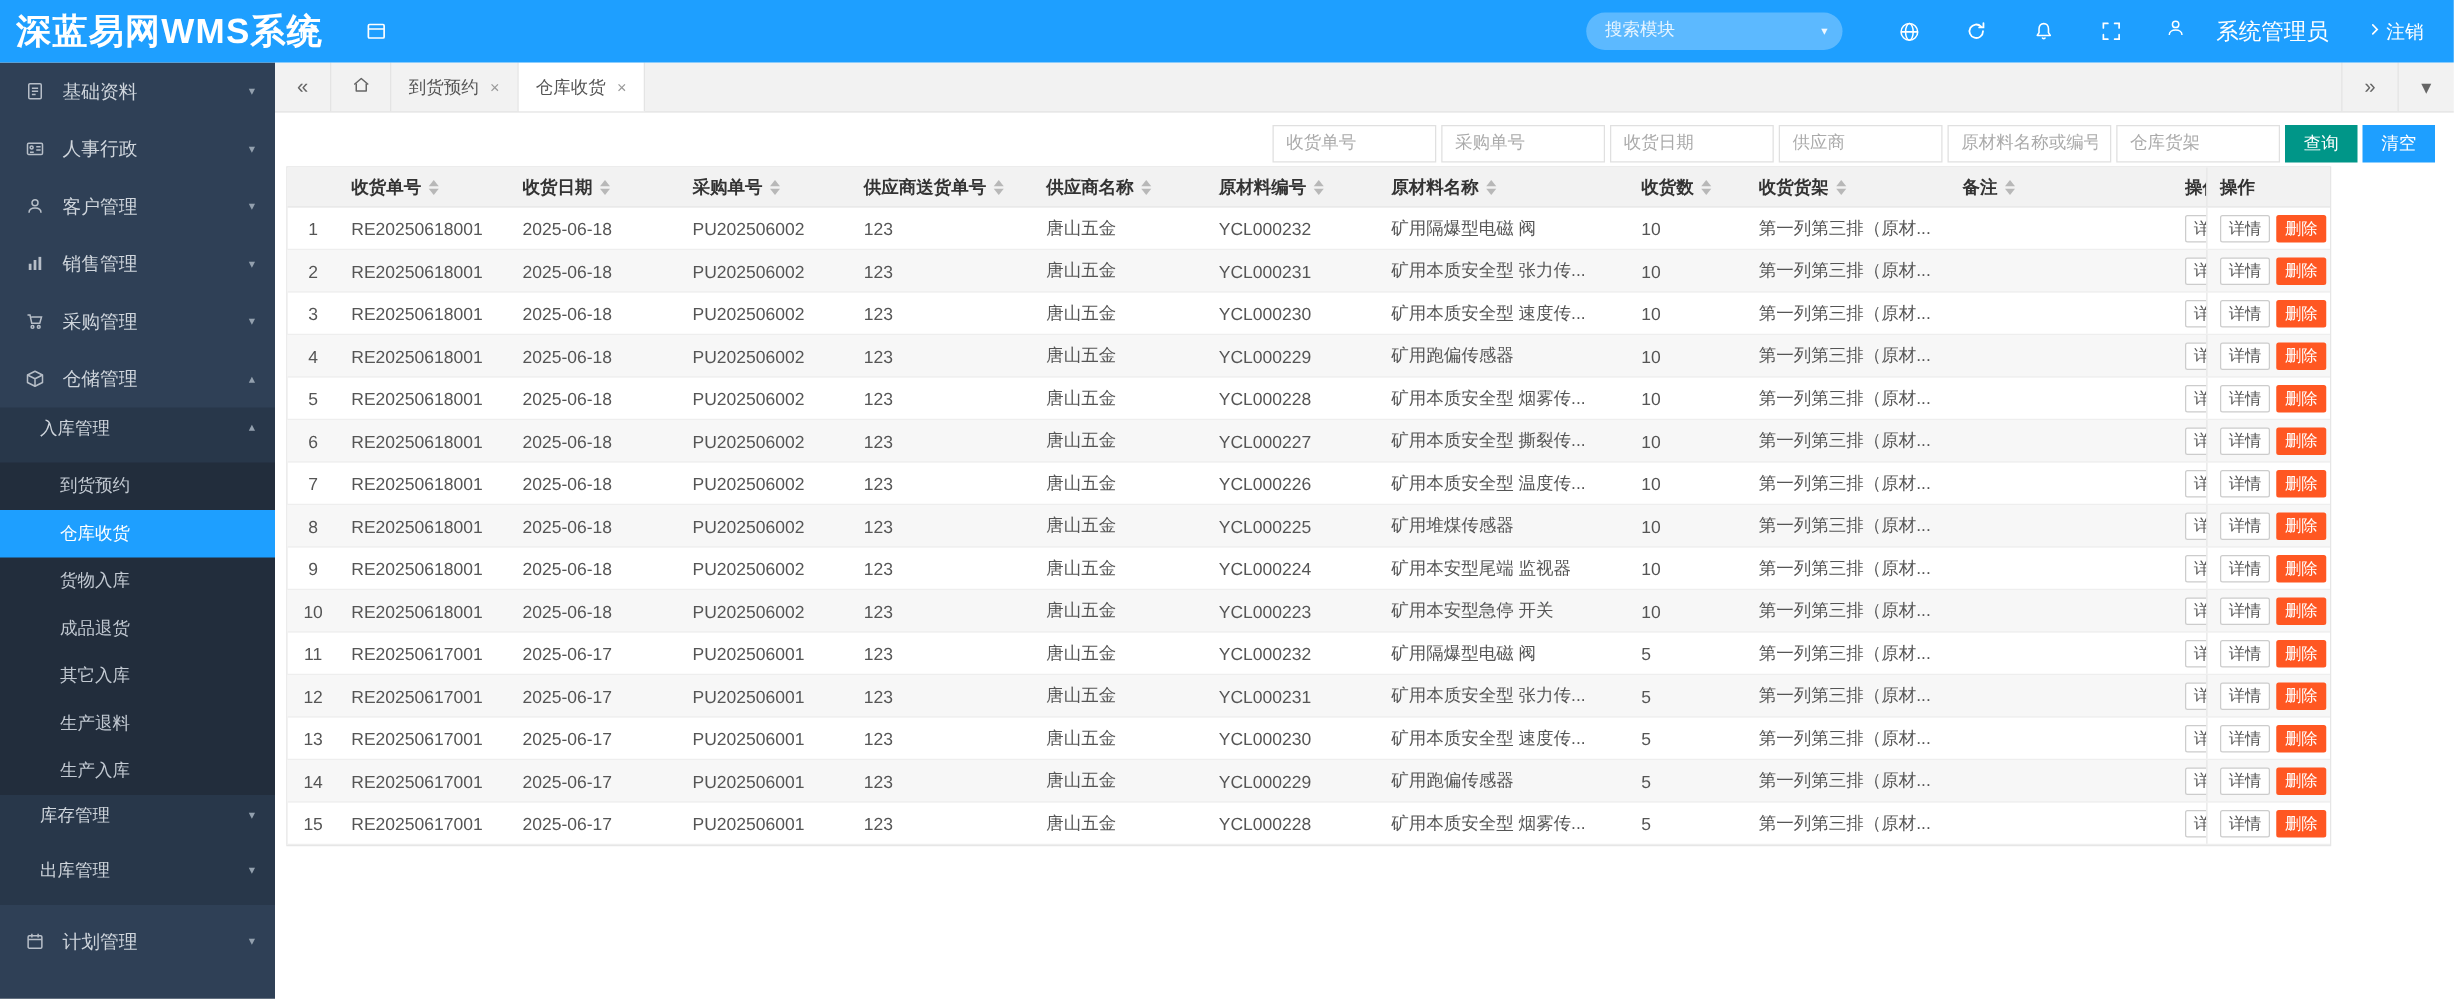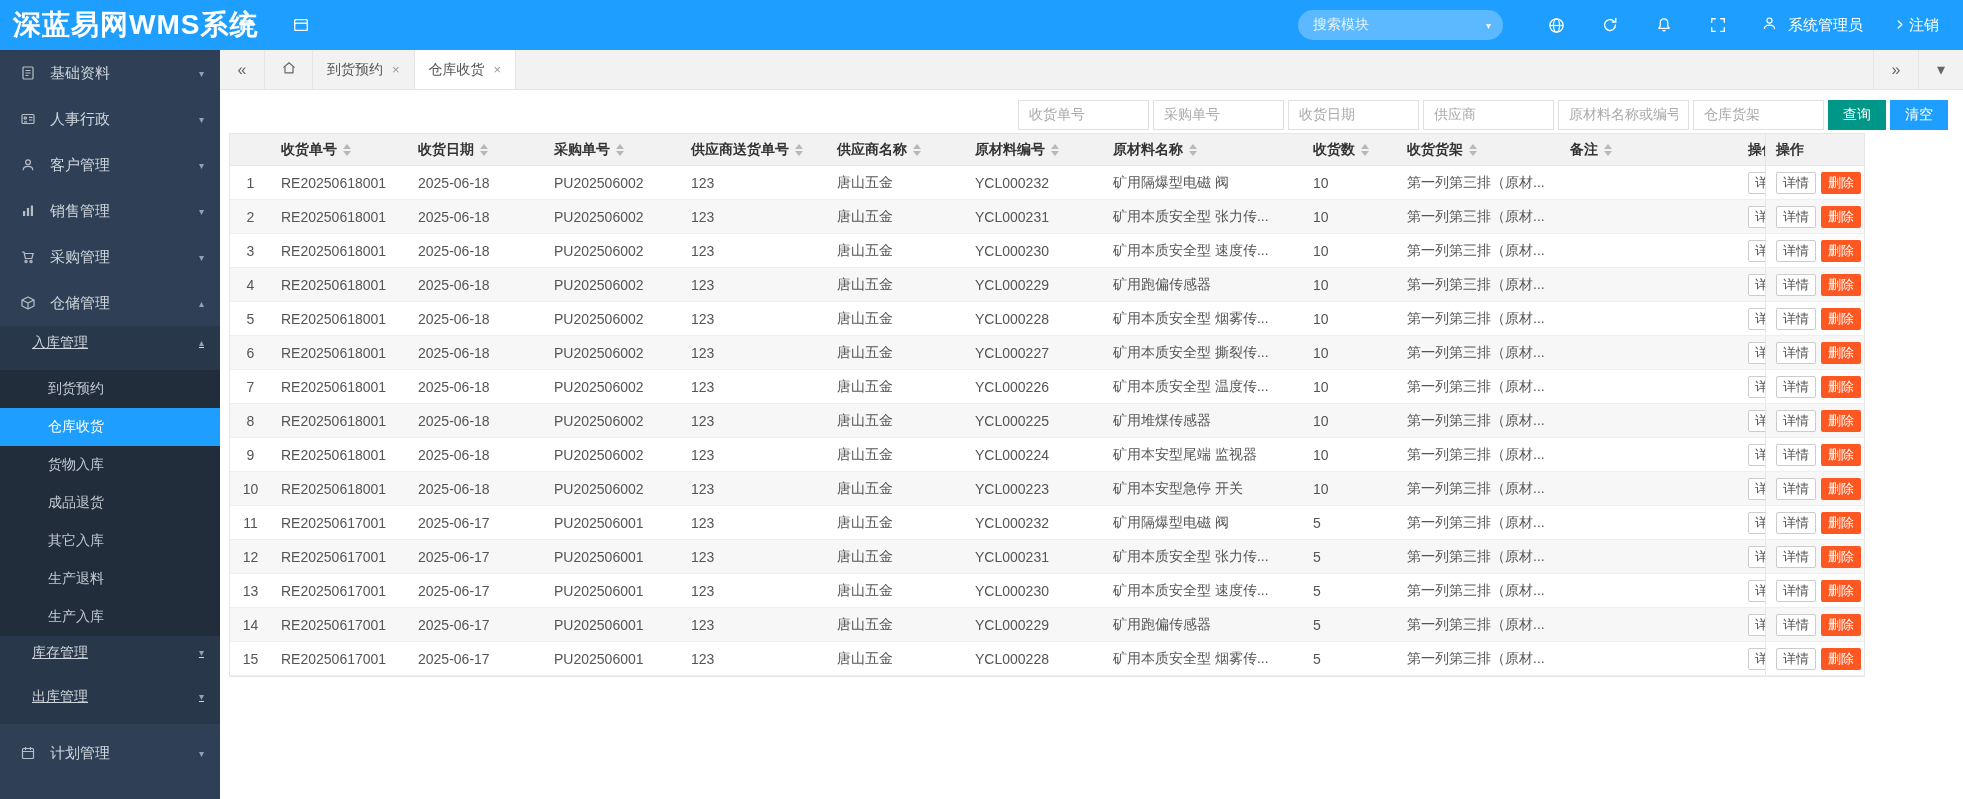--- a/index.html
+++ b/index.html
@@ -14,32 +14,32 @@
           font-size:28px; font-weight:bold; letter-spacing:1px; white-space:nowrap; }
   .topbar-icon { width:54px; height:50px; display:flex; align-items:center; justify-content:center; cursor:pointer; }
   .topbar-icon svg { display:block; }
   .topbar-right { margin-left:auto; display:flex; align-items:center; height:50px; }
   .module-search { position:relative; margin-right:26px; }
   .module-search input { width:205px; height:30px; border:none; border-radius:15px;
                          background:rgba(255,255,255,.28); color:#fff; padding:0 30px 0 15px;
                          font-size:14px; outline:none; }
   .module-search input::placeholder { color:rgba(255,255,255,.85); }
   .module-search .caret { position:absolute; right:12px; top:10px; font-size:10px; color:rgba(255,255,255,.9); }
-  .user-area { display:flex; align-items:center; gap:10px; padding:0 16px; font-size:15px; cursor:pointer;justify-content:space-between; }
+  .user-area { display:flex; align-items:center; gap:24px; padding:0 16px; font-size:18px; cursor:pointer;justify-content:space-between; }
   .logout { display:flex; align-items:center; gap:3px; padding:0 24px 0 14px; font-size:15px; cursor:pointer; }
 
   
   .sidebar { position:absolute; top:50px; left:0; width:220px; height:749px; background:#2F4056; overflow:hidden; }
   .nav-item { height:46px; display:flex; align-items:center; padding:0 16px 0 20px;
               color:#cfd5dc; font-size:15px; cursor:pointer; white-space:nowrap; }
   .nav-item .nav-icon { width:18px; margin-right:12px; display:flex; opacity:.85; }
   .chev { margin-left:auto; font-size:10px; color:#93a0ae; }
   .submenu { background:#28374A; }
   .sub-item { height:44px; display:flex; align-items:center; padding:0 16px 11px 32px;
-              color:#cfd5dc; font-size:14px; cursor:pointer;text-decoration:underline; }
+              color:#cfd5dc; font-size:14px; cursor:pointer; }
   .subsub { background:#222D3C; }
   .subsub-item { height:38px; display:flex; align-items:center; padding-left:48px;
                  color:#c2c9d2; font-size:14px; cursor:pointer; }
   .subsub-item.active { background:#1E9FFF; color:#fff; }
 
   
   .main { position:absolute; top:50px; left:220px; width:1743px; height:749px; background:#fff; }
 
   .tabbar { height:40px; background:#f2f2f2; border-bottom:1px solid #e4e4e4; display:flex; align-items:stretch; }
   .tab-ctrl { width:45px; display:flex; align-items:center; justify-content:center; color:#666;

